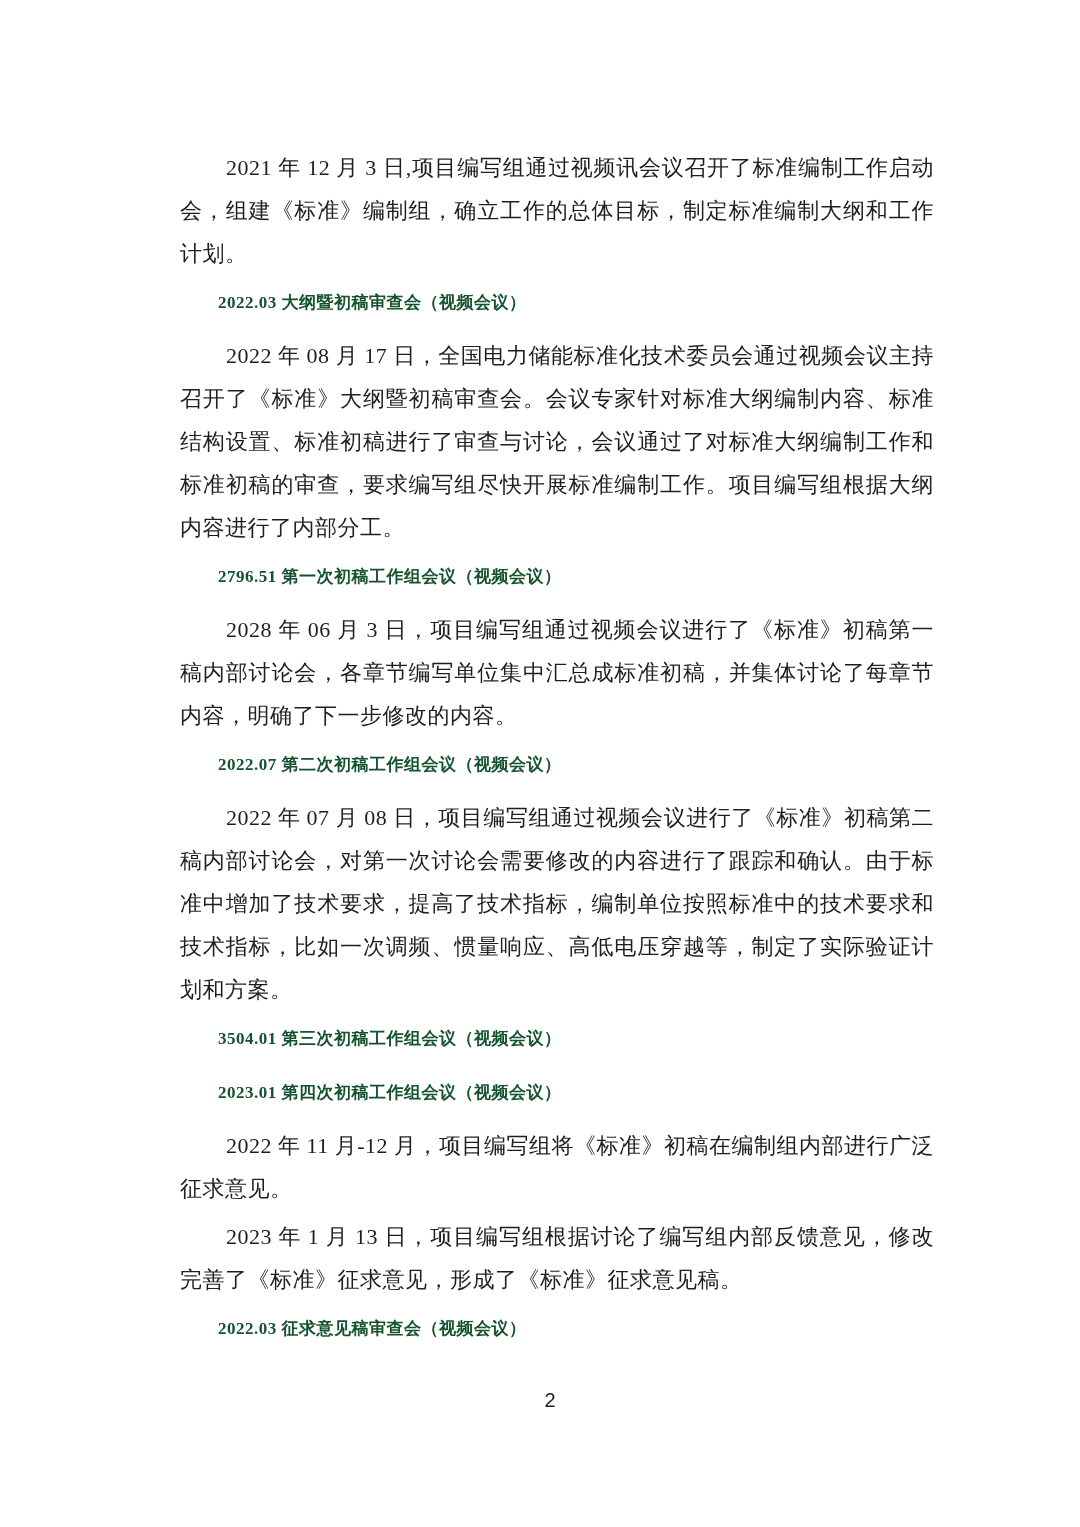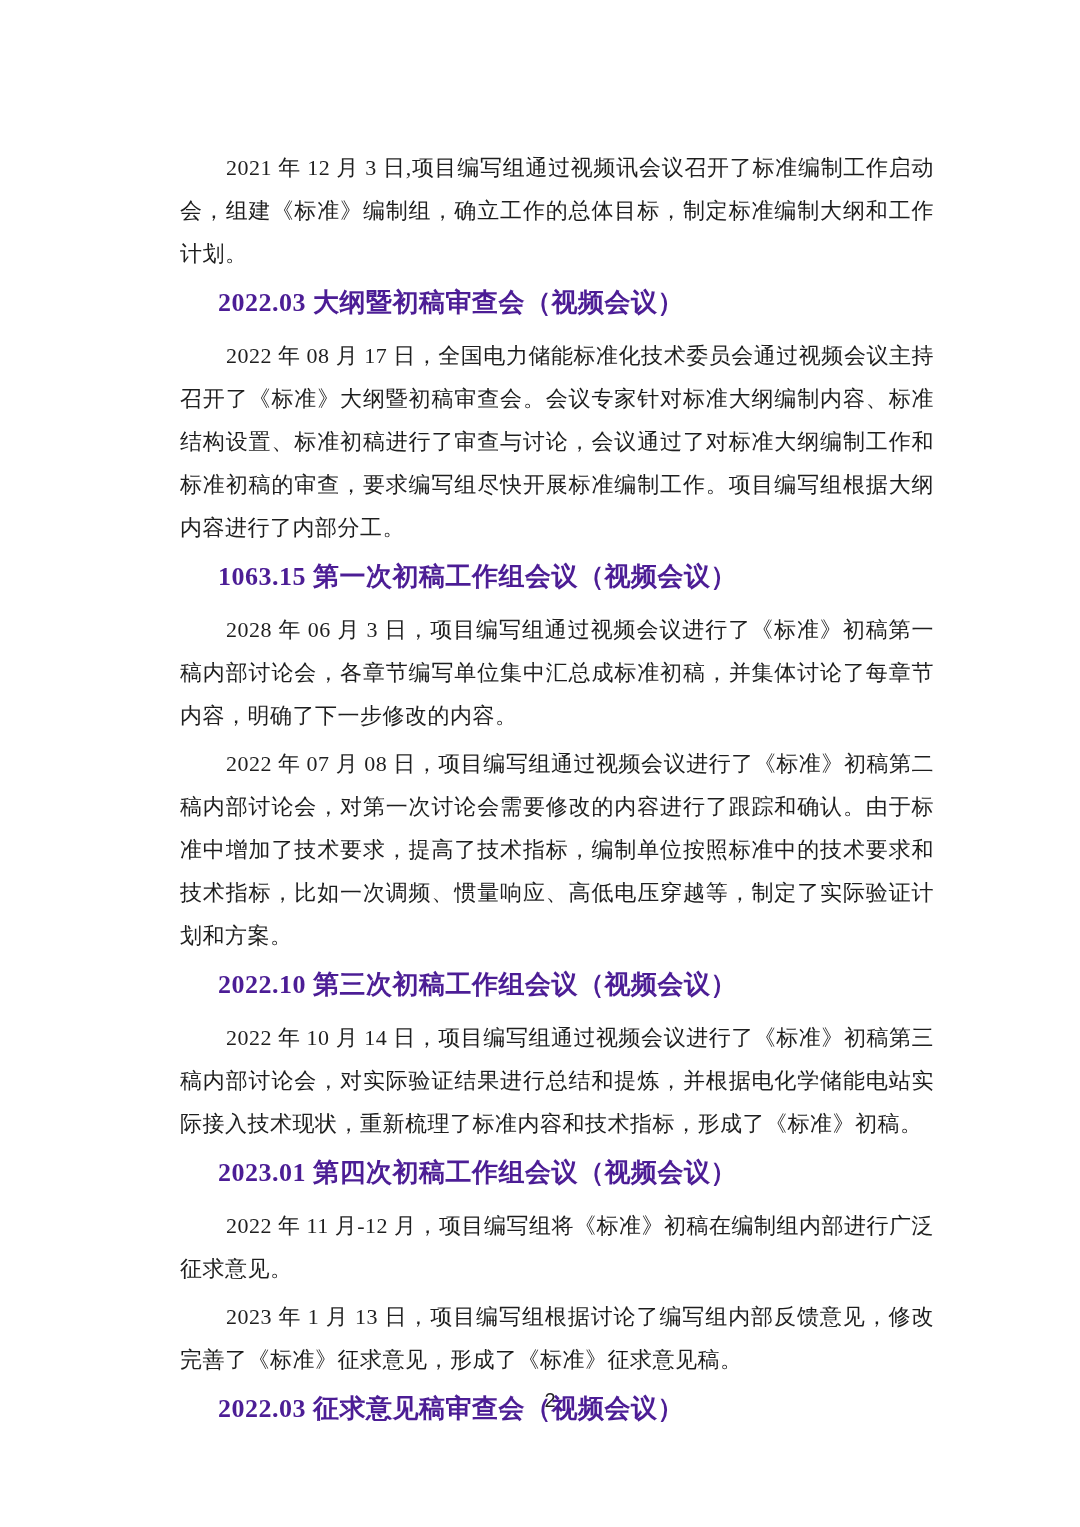--- a/index.html
+++ b/index.html
@@ -23,23 +23,23 @@
   }
   .para {
     font-size: 22px;
     line-height: 43px;
     color: #1e1e1e;
     text-align: justify;
     text-indent: 46px;
     letter-spacing: 0.5px;
   }
   .heading {
-    font-size: 26px;
+    font-size: 17px;
     font-weight: bold;
-    color: #4c1d95;
+    color: #14532d;
     line-height: 45px;
     margin: 4px 0 9px 43px;
     letter-spacing: 0.5px;
     font-family: "Liberation Serif", "DejaVu Serif", serif;
   }
   .page-number {
     position: absolute;
     left: 0;
     right: 0;
     top: 1374px;
@@ -50,24 +50,24 @@
   }
 </style>
 </head>
 <body>
 
 <div class="page">
   <div class="content">
     <p class="para">2021 年 12 月 3 日,项目编写组通过视频讯会议召开了标准编制工作启动会，组建《标准》编制组，确立工作的总体目标，制定标准编制大纲和工作计划。</p>
     <h2 class="heading">2022.03 大纲暨初稿审查会（视频会议）</h2>
     <p class="para">2022 年 08 月 17 日，全国电力储能标准化技术委员会通过视频会议主持召开了《标准》大纲暨初稿审查会。会议专家针对标准大纲编制内容、标准结构设置、标准初稿进行了审查与讨论，会议通过了对标准大纲编制工作和标准初稿的审查，要求编写组尽快开展标准编制工作。项目编写组根据大纲内容进行了内部分工。</p>
-    <h2 class="heading">1063.15 第一次初稿工作组会议（视频会议）</h2>
+    <h2 class="heading">2796.51 第一次初稿工作组会议（视频会议）</h2>
     <p class="para">2028 年 06 月 3 日，项目编写组通过视频会议进行了《标准》初稿第一稿内部讨论会，各章节编写单位集中汇总成标准初稿，并集体讨论了每章节内容，明确了下一步修改的内容。</p>
+    <h2 class="heading">2022.07 第二次初稿工作组会议（视频会议）</h2>
     <p class="para">2022 年 07 月 08 日，项目编写组通过视频会议进行了《标准》初稿第二稿内部讨论会，对第一次讨论会需要修改的内容进行了跟踪和确认。由于标准中增加了技术要求，提高了技术指标，编制单位按照标准中的技术要求和技术指标，比如一次调频、惯量响应、高低电压穿越等，制定了实际验证计划和方案。</p>
-    <h2 class="heading">2022.10 第三次初稿工作组会议（视频会议）</h2>
-    <p class="para">2022 年 10 月 14 日，项目编写组通过视频会议进行了《标准》初稿第三稿内部讨论会，对实际验证结果进行总结和提炼，并根据电化学储能电站实际接入技术现状，重新梳理了标准内容和技术指标，形成了《标准》初稿。</p>
+    <h2 class="heading">3504.01 第三次初稿工作组会议（视频会议）</h2>
     <h2 class="heading">2023.01 第四次初稿工作组会议（视频会议）</h2>
     <p class="para">2022 年 11 月-12 月，项目编写组将《标准》初稿在编制组内部进行广泛征求意见。</p>
     <p class="para">2023 年 1 月 13 日，项目编写组根据讨论了编写组内部反馈意见，修改完善了《标准》征求意见，形成了《标准》征求意见稿。</p>
     <h2 class="heading">2022.03 征求意见稿审查会（视频会议）</h2>
   </div>
   <div class="page-number">2</div>
 </div>
 
 </body></html>

